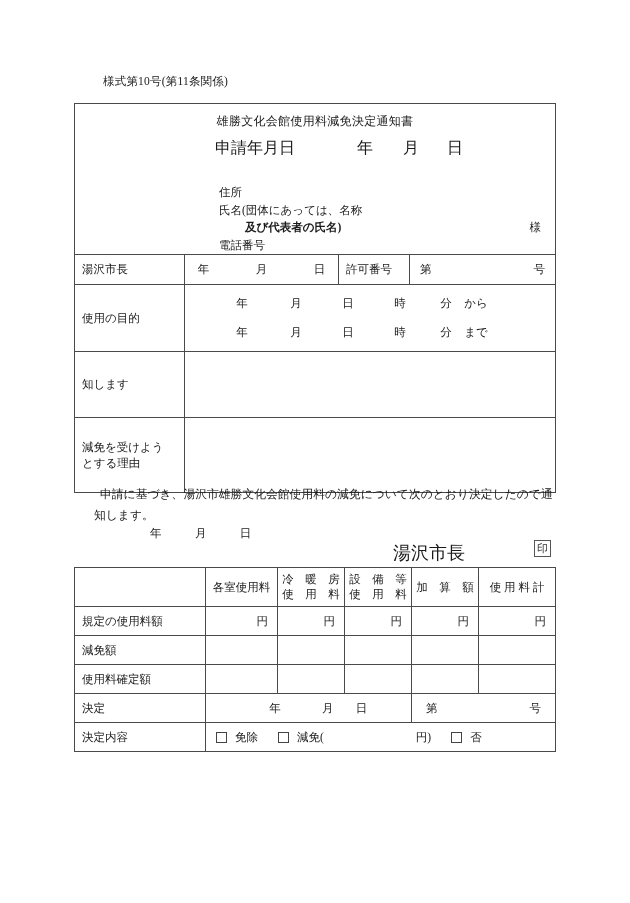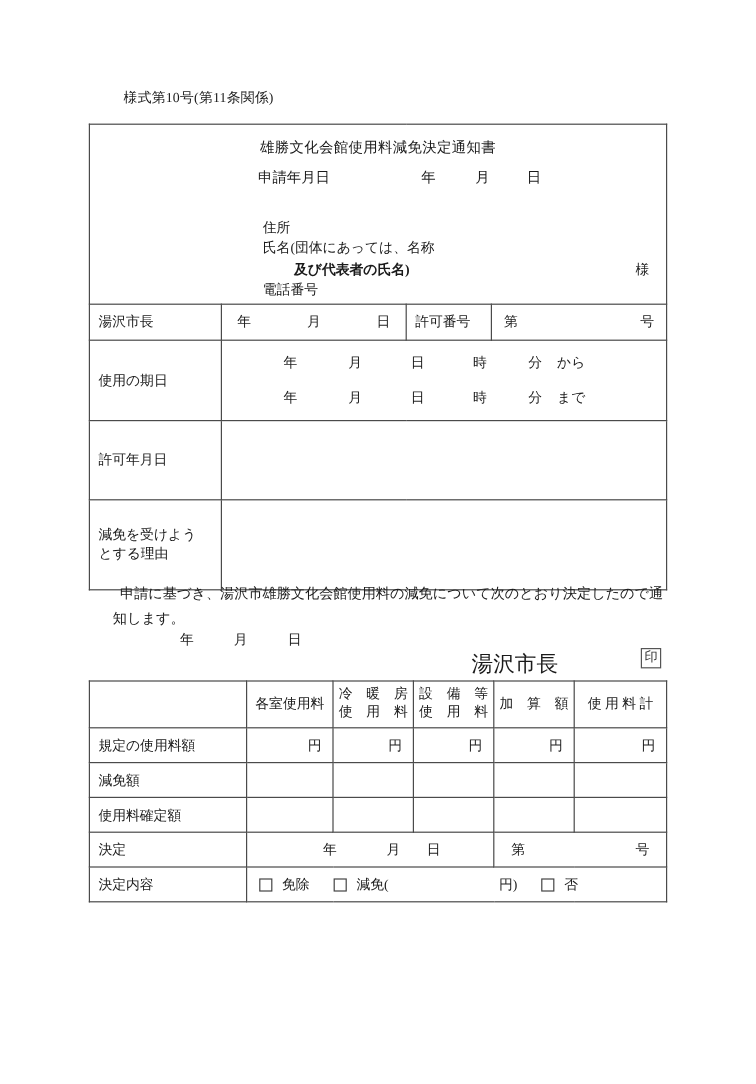--- a/index.html
+++ b/index.html
@@ -59,23 +59,22 @@
   }
   .doc-title {
     text-align: center;
     font-size: 12px;
     letter-spacing: 0.3px;
     margin-bottom: 8px;
   }
   .apply-date {
     display: flex;
     padding-left: 140px;
-    font-size: 12px;
+    font-size: 16px;
     margin-bottom: 25px;
-    gap: 14px;
   }
   .apply-date .lbl { white-space: nowrap; }
   .apply-date .ymd {
     margin-left: 62px;
     letter-spacing: 0;
     white-space: nowrap;
   }
   .apply-date .ymd span { display: inline-block; }
   .gap-y { width: 42px; }
   .gap-m { width: 40px; }
@@ -314,21 +313,21 @@
         <div class="dai-go">
           <span>第</span>
           <span>号</span>
         </div>
       </td>
     </tr>
 
     <tr class="row-kikan">
       <td class="lbl-cell">
         <div class="spread">
-          <span>使用の期日</span>
+          <span>使用の目的</span>
         </div>
       </td>
       <td colspan="3">
         <div class="period-line" style="margin-bottom:14px">
           <span class="pl-nen">年</span>
           <span class="pl-tsuki">月</span>
           <span class="pl-hi">日</span>
           <span class="pl-ji">時</span>
           <span class="pl-fun">分</span>
           <span>から</span>
@@ -340,21 +339,21 @@
           <span class="pl-ji">時</span>
           <span class="pl-fun">分</span>
           <span>まで</span>
         </div>
       </td>
     </tr>
 
     <tr class="row-mokuteki">
       <td class="lbl-cell">
         <div class="spread">
-          <span>許可年月日</span>
+          <span>知します</span>
         </div>
       </td>
       <td colspan="3"></td>
     </tr>
 
     <tr class="row-riyuu">
       <td class="lbl-two-line">
         <div>減免を受けよう</div>
         <div>とする理由</div>
       </td>

